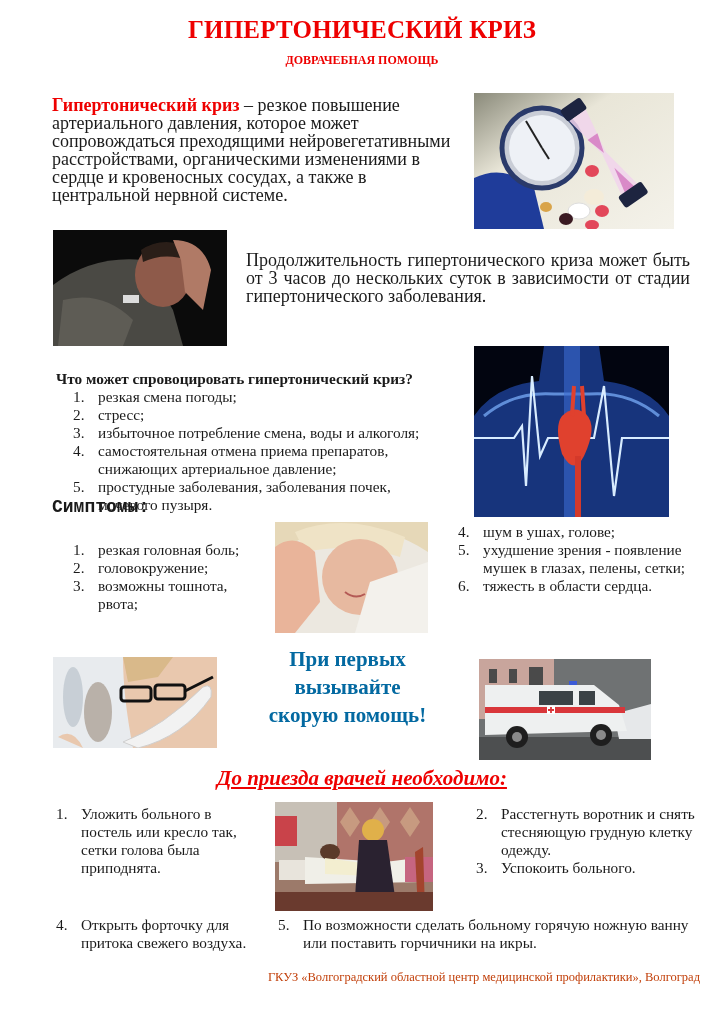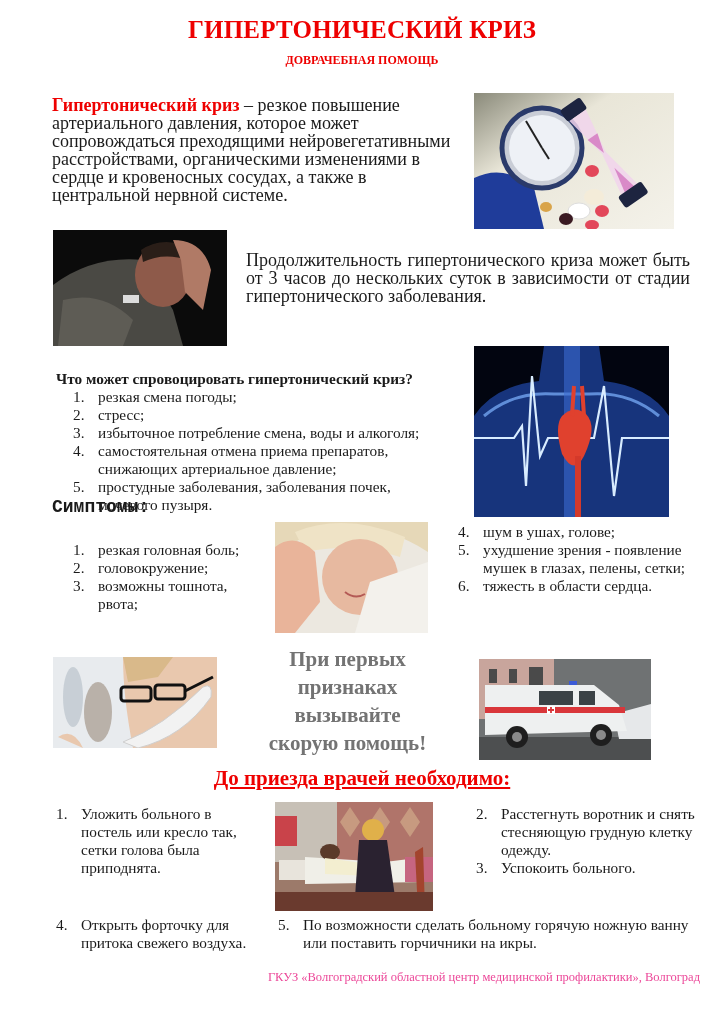--- a/index.html
+++ b/index.html
@@ -11,23 +11,23 @@
   .t1 { top: 16px; font-size: 25px; letter-spacing: 0.2px; }
   .t2 { top: 53px; font-size: 12px; }
   .p { font-size: 18px; line-height: 18px; }
   .justify { text-align: justify; text-align-last: left; }
   ol { margin: 0; padding: 0; list-style: none; }
   ol li { position: relative; padding-left: 43px; font-size: 15.3px; line-height: 18px; }
   ol li .num { position: absolute; left: 18px; top: 0; }
   .bold { font-weight: bold; }
   .photo { position: absolute; overflow: hidden; }
   .photo svg { display: block; width: 100%; height: 100%; }
-  .callout { text-align: center; font-weight: bold; color: #737373; font-size: 21px; line-height: 28px; }
-  .subhead { font-weight: bold; color: #ee0000; font-size: 21px; text-decoration: underline; text-align: center; }
-  .footer { font-size: 12.5px; color: #ec4899; }
+  .callout { text-align: center; font-weight: bold; color: #0369a1; font-size: 21px; line-height: 28px; }
+  .subhead { font-weight: bold; color: #ee0000; font-size: 21px; text-decoration: underline; text-align: center; font-style: italic; }
+  .footer { font-size: 12.5px; color: #c2410c; }
 </style>
 </head>
 <body>
 
 <div class="abs title t1">ГИПЕРТОНИЧЕСКИЙ КРИЗ</div>
 <div class="abs title t2">ДОВРАЧЕБНАЯ ПОМОЩЬ</div>
 
 <div class="abs p" style="left:52px; top:96px; width:410px;">
   <span class="red bold">Гипертонический криз</span><span> – резкое повышение артериального давления, которое может сопровождаться преходящими нейровегетативными расстройствами, органическими изменениями в сердце и кровеносных сосудах, а также в центральной нервной системе.</span>
 </div>
@@ -135,21 +135,20 @@
     <rect x="68" y="30" width="30" height="14" rx="3" fill="none" stroke="#111" stroke-width="3"></rect>
     <rect x="102" y="28" width="30" height="14" rx="3" fill="none" stroke="#111" stroke-width="3"></rect>
     <path d="M132 34 L160 20" stroke="#111" stroke-width="3"></path>
     <path d="M70 85 Q110 70 150 30 Q160 25 158 40 Q130 80 85 91 Z" fill="#f2f2f2" stroke="#cfcfcf"></path>
     <path d="M5 80 Q20 70 30 91" fill="#e9c8ae"></path>
   </svg>
 </div>
 
 <div class="abs callout" style="left:220px; top:645px; width:255px;">
   <div>При первых</div>
-  <div>признаках</div>
   <div>вызывайте</div>
   <div>скорую помощь!</div>
 </div>
 
 <div class="photo" style="left:479px; top:659px; width:172px; height:101px;">
   <svg viewBox="0 0 172 101" preserveAspectRatio="none">
     <rect width="172" height="101" fill="#6f7273"></rect>
     <rect width="75" height="60" fill="#c8a59c"></rect>
     <rect x="10" y="10" width="8" height="14" fill="#4a4a4a"></rect>
       <rect x="30" y="10" width="8" height="14" fill="#4a4a4a"></rect>

